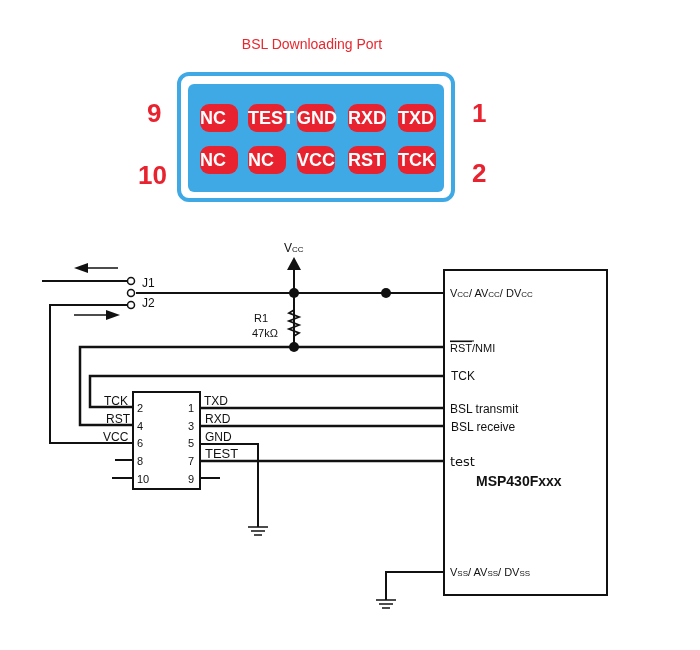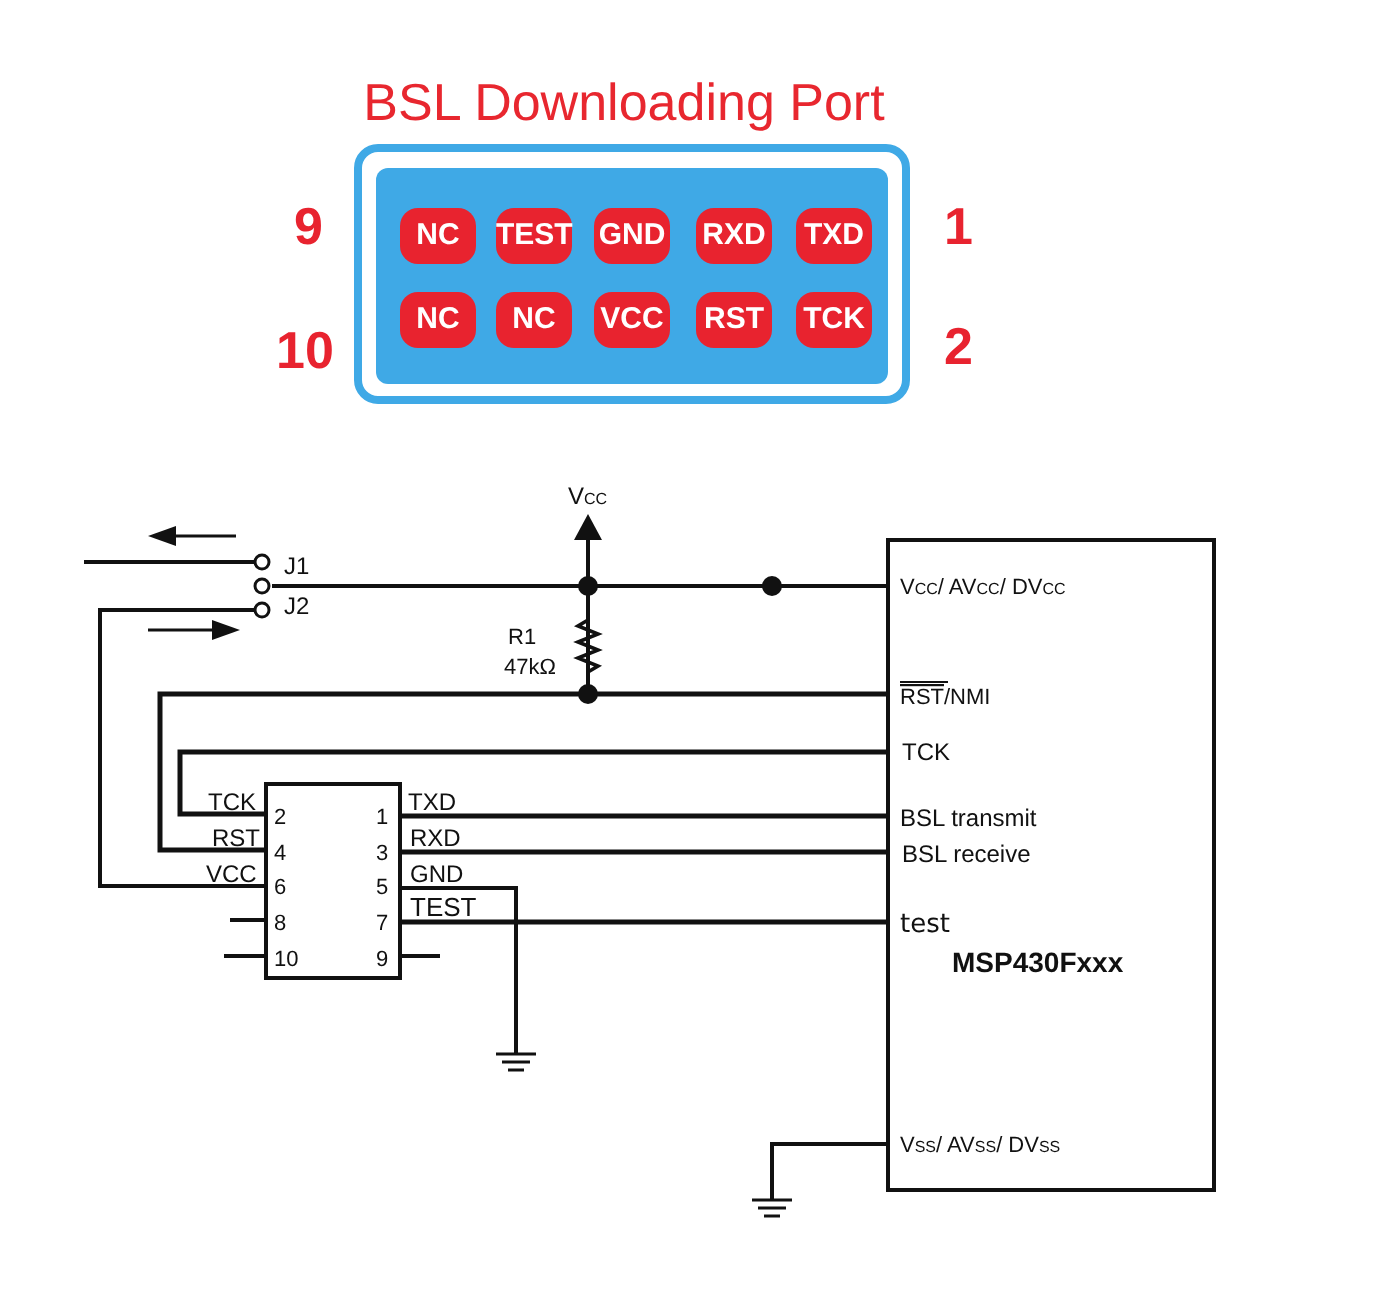--- a/index.html
+++ b/index.html
@@ -1,20 +1,20 @@
 <!DOCTYPE html>
 <html><head>
 <meta charset="utf-8">
 <style>
   html, body { margin: 0; padding: 0; background: #ffffff; }
   body { width: 700px; height: 650px; position: relative; overflow: hidden; font-family: "Liberation Sans", sans-serif; }
-  .title { position: absolute; left: 0; top: 36px; width: 624px; text-align: center; color: #e8272f; font-size: 26px; }
+  .title { position: absolute; left: 0; top: 36px; width: 624px; text-align: center; color: #e8272f; font-size: 14px; }
   .port-outer { position: absolute; left: 177px; top: 72px; width: 278px; height: 130px; border: 4px solid #3fa9e6; border-radius: 12px; background: #ffffff; box-sizing: border-box; }
   .port-inner { position: absolute; left: 188px; top: 84px; width: 256px; height: 108px; background: #3fa9e6; border-radius: 6px; }
-  .pin { position: absolute; width: 38px; height: 28px; background: #e8232f; border-radius: 9px; color: #ffffff; font-size: 15px; font-weight: bold; text-align: center; line-height: 28px; font-family: "Liberation Sans", sans-serif; }
+  .pin { position: absolute; width: 38px; height: 28px; background: #e8232f; border-radius: 9px; color: #ffffff; font-size: 18px; font-weight: bold; text-align: left; line-height: 28px; font-family: "Liberation Sans", sans-serif; }
   .pinnum { position: absolute; color: #e8232f; font-size: 26px; font-weight: bold; }
   svg { position: absolute; left: 0; top: 0; }
   .lbl { font-family: "Liberation Sans", sans-serif; fill: #111; }
   .lbl-d { font-family: "DejaVu Sans", sans-serif; fill: #111; }
 </style>
 </head>
 <body>
 
 <div class="title">BSL Downloading Port</div>
 <div class="port-outer"></div>

